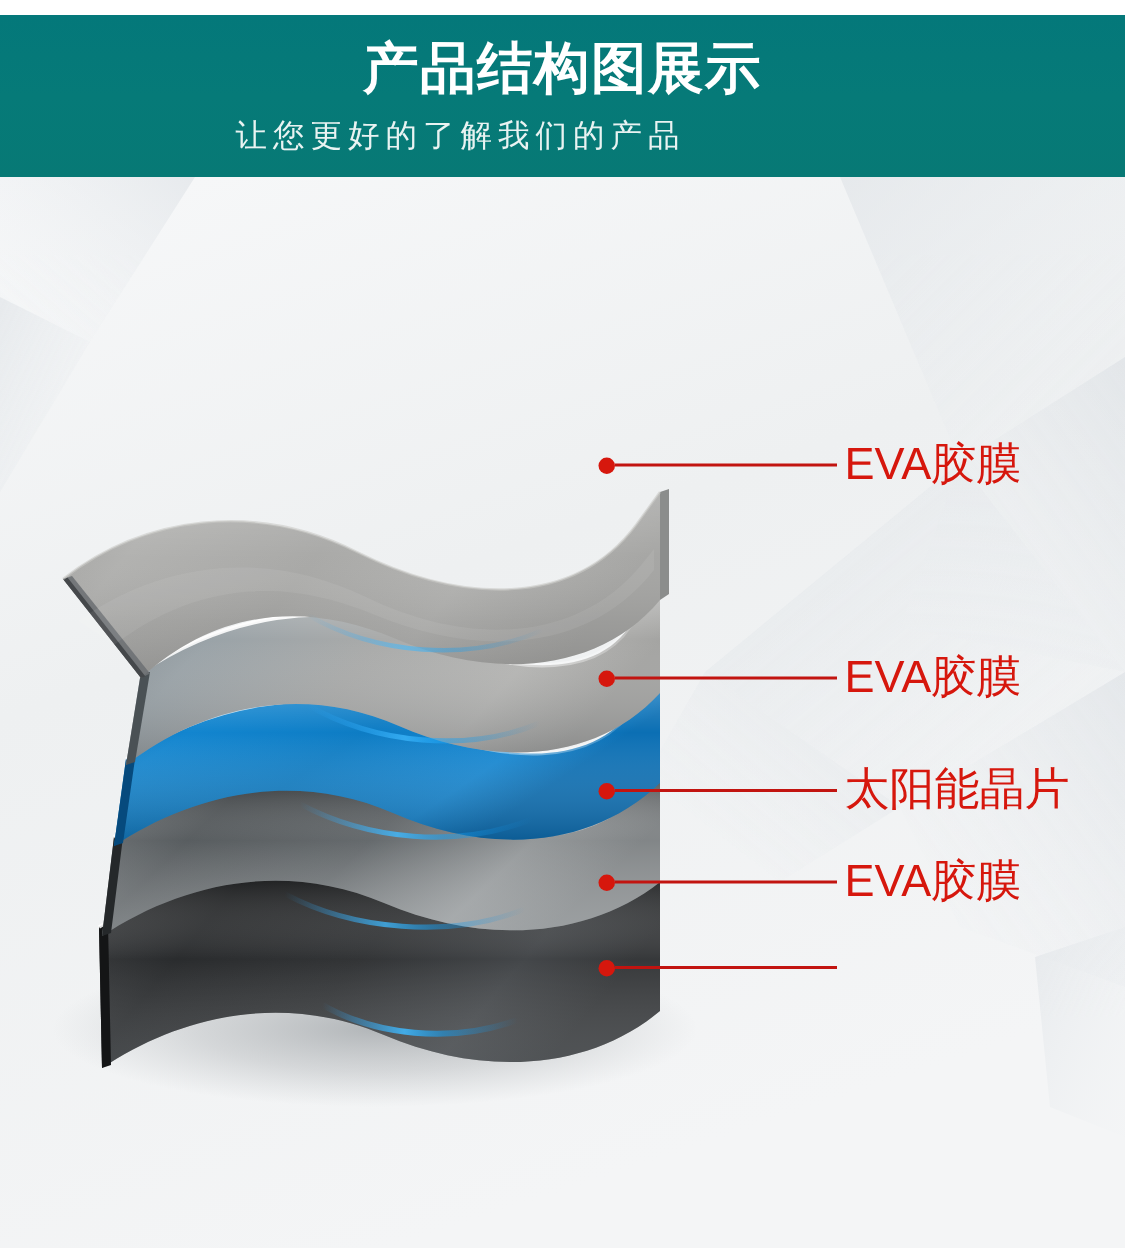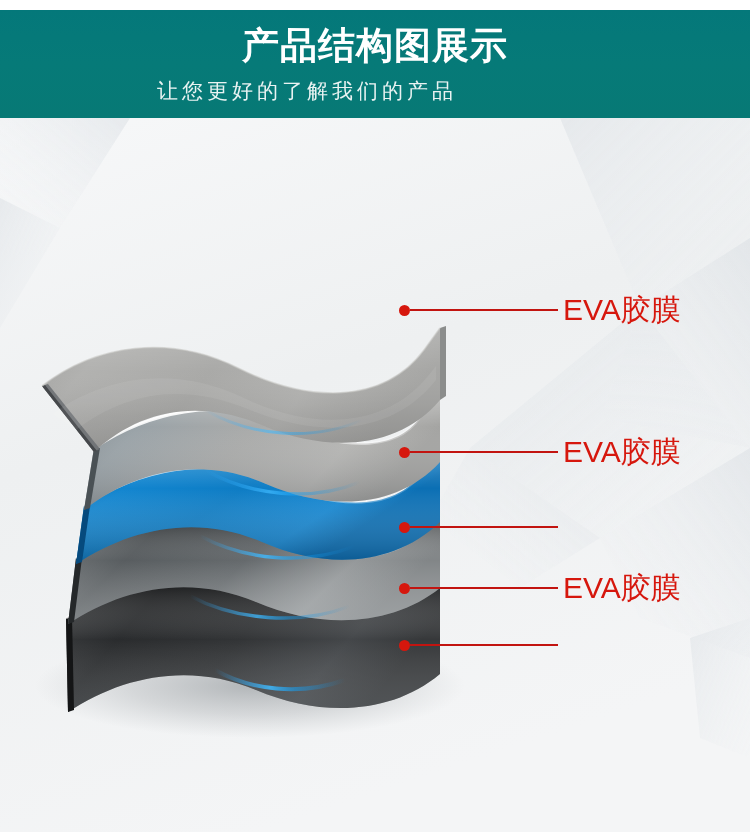--- a/index.html
+++ b/index.html
@@ -314,20 +314,21 @@
 
     <div class="callout" style="left: 399px; top: 317px;">
       <span class="callout-dot"></span>
       <span class="callout-line" style="width:148px;"></span>
       <span class="callout-text">EVA胶膜</span>
     </div>
 
     <div class="callout" style="left: 399px; top: 392px;">
       <span class="callout-dot"></span>
       <span class="callout-line" style="width:148px;"></span>
+      <span class="callout-text">太阳能晶片</span>
     </div>
 
     <div class="callout" style="left: 399px; top: 453px;">
       <span class="callout-dot"></span>
       <span class="callout-line" style="width:148px;"></span>
       <span class="callout-text">EVA胶膜</span>
     </div>
 
     <div class="callout" style="left: 399px; top: 510px;">
       <span class="callout-dot"></span>

